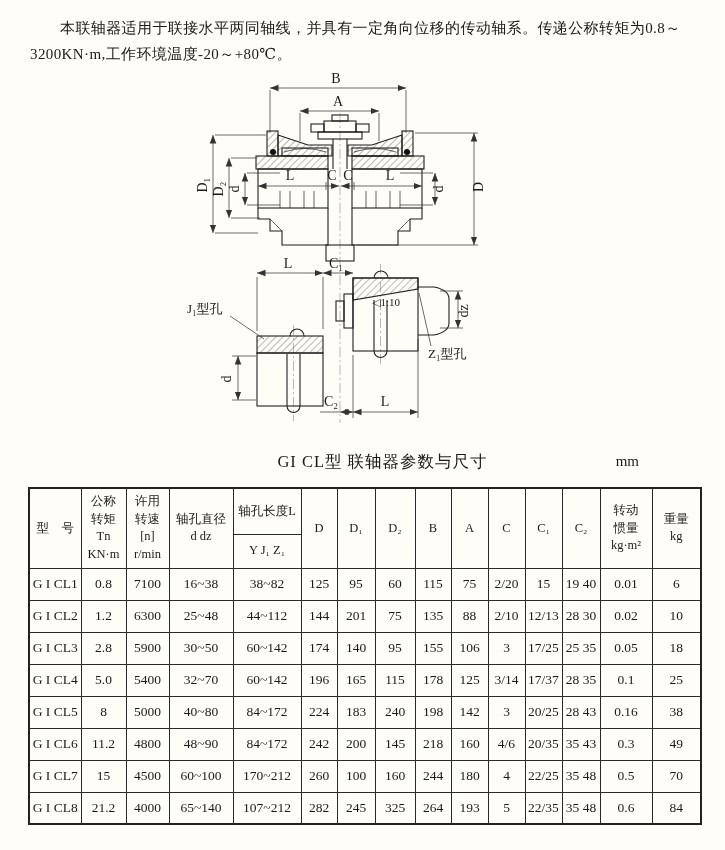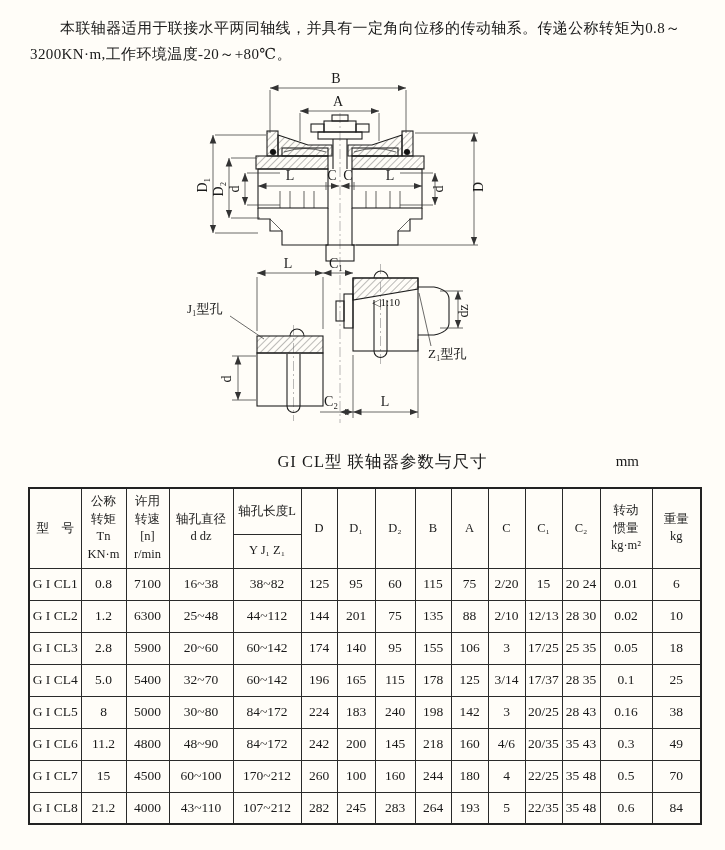--- a/index.html
+++ b/index.html
@@ -276,21 +276,21 @@
           <td>7100</td>
           <td>16~38</td>
           <td>38~82</td>
           <td>125</td>
           <td>95</td>
           <td>60</td>
           <td>115</td>
           <td>75</td>
           <td>2/20</td>
           <td>15</td>
-          <td>20 24</td>
+          <td>19 40</td>
           <td>0.01</td>
           <td>6</td>
         </tr>
         <tr>
           <td>G I CL2</td>
           <td>1.2</td>
           <td>6300</td>
           <td>25~48</td>
           <td>44~112</td>
           <td>144</td>
@@ -301,21 +301,21 @@
           <td>2/10</td>
           <td>12/13</td>
           <td>28 30</td>
           <td>0.02</td>
           <td>10</td>
         </tr>
         <tr>
           <td>G I CL3</td>
           <td>2.8</td>
           <td>5900</td>
-          <td>20~60</td>
+          <td>30~50</td>
           <td>60~142</td>
           <td>174</td>
           <td>140</td>
           <td>95</td>
           <td>155</td>
           <td>106</td>
           <td>3</td>
           <td>17/25</td>
           <td>25 35</td>
           <td>0.05</td>
@@ -335,21 +335,21 @@
           <td>3/14</td>
           <td>17/37</td>
           <td>28 35</td>
           <td>0.1</td>
           <td>25</td>
         </tr>
         <tr>
           <td>G I CL5</td>
           <td>8</td>
           <td>5000</td>
-          <td>30~80</td>
+          <td>40~80</td>
           <td>84~172</td>
           <td>224</td>
           <td>183</td>
           <td>240</td>
           <td>198</td>
           <td>142</td>
           <td>3</td>
           <td>20/25</td>
           <td>28 43</td>
           <td>0.16</td>
@@ -386,25 +386,25 @@
           <td>4</td>
           <td>22/25</td>
           <td>35 48</td>
           <td>0.5</td>
           <td>70</td>
         </tr>
         <tr>
           <td>G I CL8</td>
           <td>21.2</td>
           <td>4000</td>
-          <td>43~110</td>
+          <td>65~140</td>
           <td>107~212</td>
           <td>282</td>
           <td>245</td>
-          <td>283</td>
+          <td>325</td>
           <td>264</td>
           <td>193</td>
           <td>5</td>
           <td>22/35</td>
           <td>35 48</td>
           <td>0.6</td>
           <td>84</td>
         </tr>
       </tbody>
   </table>

